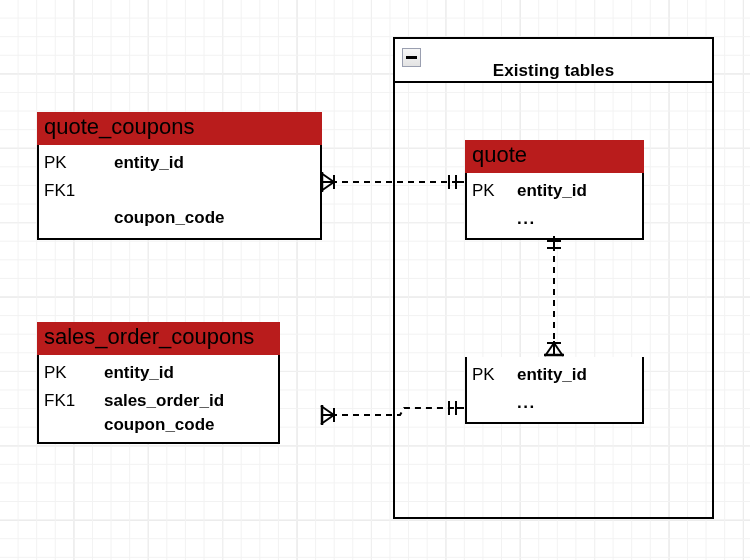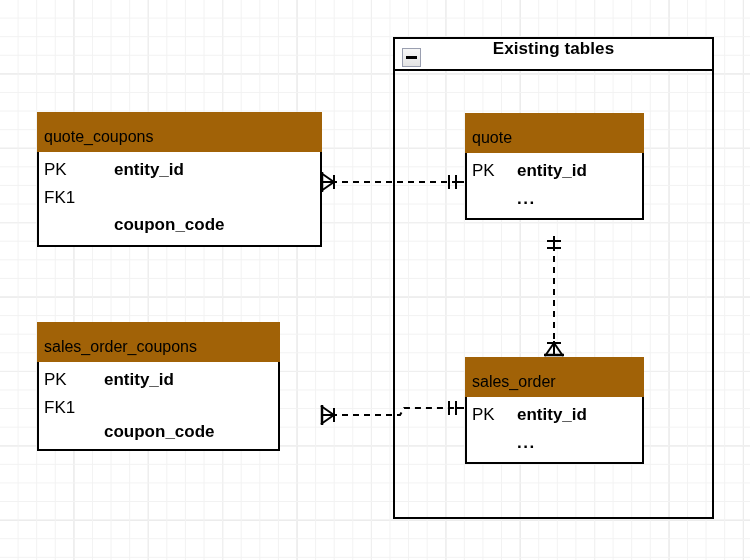--- a/index.html
+++ b/index.html
@@ -37,25 +37,25 @@
     box-sizing: border-box;
     border: 2px solid #000000;
     background: transparent;
   }
   .group-header {
     position: absolute;
     box-sizing: border-box;
     left: 0;
     top: 0;
     right: 0;
-    height: 32px;
+    height: 44px;
     border-bottom: 2px solid #000000;
     background: #ffffff;
     display: flex;
-    align-items: flex-start;
+    align-items: flex-end;
     justify-content: center;
   }
   .group-title {
     font-size: 17px;
     font-weight: bold;
     color: #000000;
     letter-spacing: 0.1px;
   }
   .collapse-btn {
     position: absolute;
@@ -78,25 +78,25 @@
   }
 
   
   .entity {
     position: absolute;
     box-sizing: border-box;
     background: #ffffff;
   }
   .entity-title {
     box-sizing: border-box;
-    background: #a16207;
+    background: #b91c1c;
     color: #000000;
-    font-size: 16px;
+    font-size: 22px;
     line-height: 1;
-    padding: 17px 0 7px 7px;
+    padding: 4px 0 7px 7px;
     white-space: nowrap;
   }
   .entity-body {
     box-sizing: border-box;
     border: 2px solid #000000;
     border-top: none;
     background: #ffffff;
     padding: 4px 0 6px 0;
   }
   .attr-row {
@@ -167,44 +167,44 @@
 
   <div class="entity" style="left:37px; top:322px; width:243px;">
     <div class="entity-title">sales_order_coupons</div>
     <div class="entity-body">
       <div class="attr-row">
         <span class="attr-key keycol-w2">PK</span>
         <span class="attr-name">entity_id</span>
       </div>
       <div class="attr-row">
         <span class="attr-key keycol-w2">FK1</span>
+        <span class="attr-name">sales_order_id</span>
       </div>
       <div class="attr-row" style="line-height:1.28;">
         <span class="attr-key keycol-w2"></span>
         <span class="attr-name">coupon_code</span>
       </div>
     </div>
   </div>
 
-  <div class="entity" style="left:465px; top:113px; width:179px;">
+  <div class="entity" style="left:465px; top:140px; width:179px;">
     <div class="entity-title">quote</div>
     <div class="entity-body">
       <div class="attr-row">
         <span class="attr-key keycol-w3">PK</span>
         <span class="attr-name">entity_id</span>
       </div>
       <div class="attr-row">
         <span class="attr-key keycol-w3"></span>
         <span class="attr-name attr-dots">...</span>
       </div>
     </div>
   </div>
 
   <div class="entity" style="left:465px; top:357px; width:179px;">
-    <div class="entity-title">sales_order</div>
     <div class="entity-body">
       <div class="attr-row">
         <span class="attr-key keycol-w3">PK</span>
         <span class="attr-name">entity_id</span>
       </div>
       <div class="attr-row">
         <span class="attr-key keycol-w3"></span>
         <span class="attr-name attr-dots">...</span>
       </div>
     </div>

